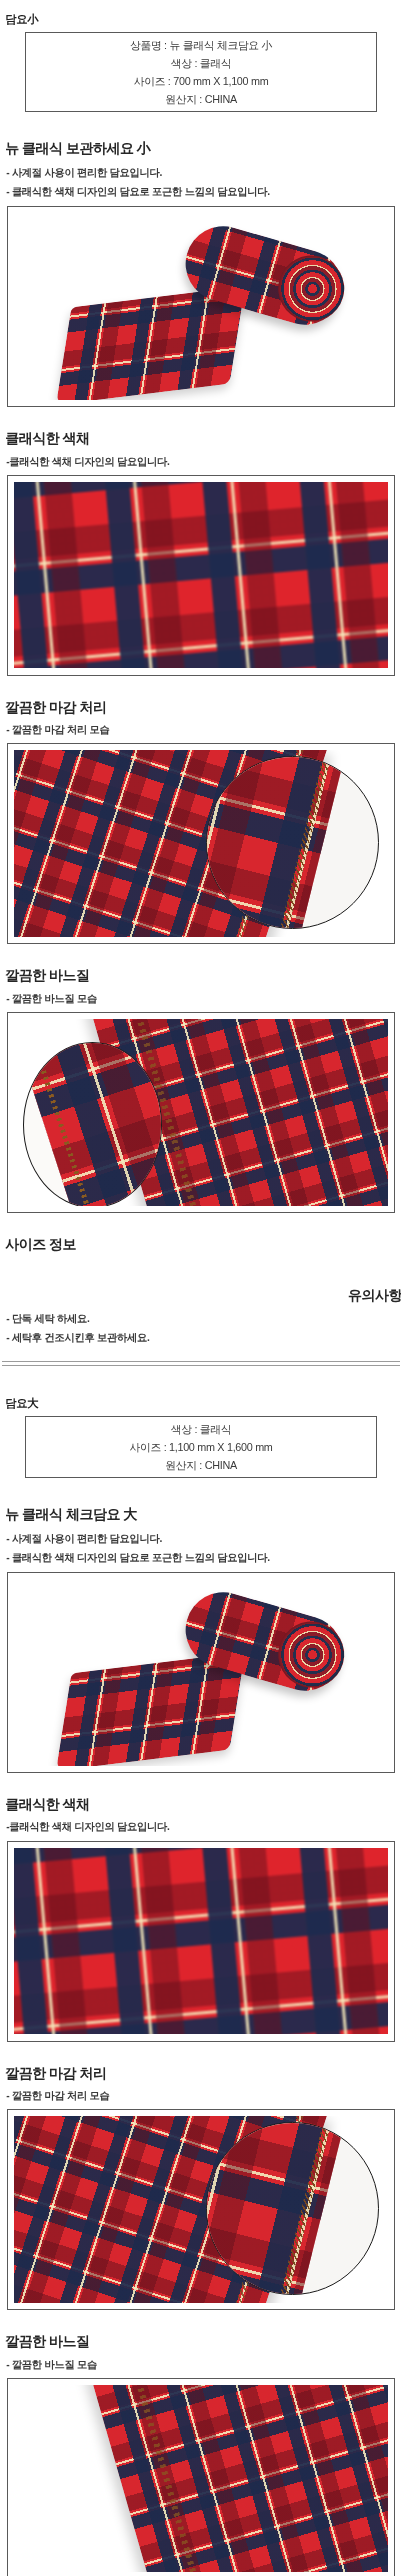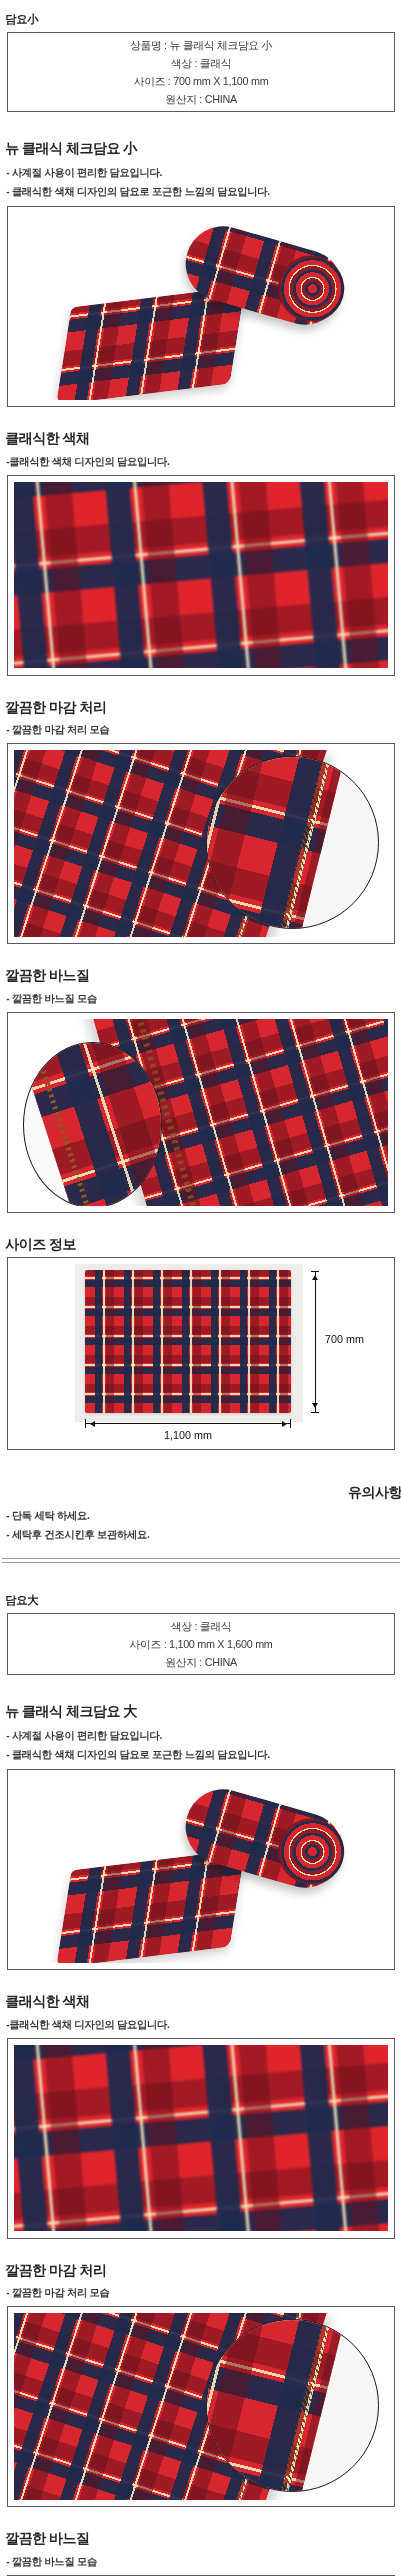--- a/index.html
+++ b/index.html
@@ -9,21 +9,21 @@
     background:#ffffff; overflow:hidden;
     font-family:"Liberation Sans", sans-serif; color:#2e2e2e;
   }
   
   .tag {
     font-size:11.3px; line-height:14.4px; font-weight:bold; color:#222;
     margin:12.4px 0 0 5.2px; letter-spacing:-0.3px;
   }
   .tag.sec2 { margin-top:30px; }
   .info-box {
-    width:388px; margin:5.2px auto 0; border:1px solid #595959;
+    width:352px; margin:5.2px auto 0; border:1px solid #595959;
     padding:3.1px 0; text-align:center; background:#fff;
   }
   .info-box p { font-size:10.8px; line-height:18px; color:#3a3a3a; letter-spacing:-0.3px; }
   .h-title {
     font-size:14px; line-height:17.5px; font-weight:bold; color:#262626;
     margin:23px 0 0 5.2px; letter-spacing:-0.5px;
   }
   .h-title.first { margin-top:28px; }
   .bullets { margin-top:5.2px; }
   .bullets.tight { margin-top:4px; }
@@ -150,21 +150,21 @@
   <section>
     <h2 class="tag">담요小</h2>
 
     <div class="info-box">
       <p>상품명 : 뉴 클래식 체크담요 小</p>
       <p>색상 : 클래식</p>
       <p>사이즈 : 700 mm X 1,100 mm</p>
       <p>원산지 : CHINA</p>
     </div>
 
-    <h3 class="h-title first">뉴 클래식 체크담요 小</h3>
+    <h3 class="h-title first">뉴 클래식 보관하세요 小</h3>
     <div class="bullets">
       <p class="bullet">- 사계절 사용이 편리한 담요입니다.</p>
       <p class="bullet">- 클래식한 색채 디자인의 담요로 포근한 느낌의 담요입니다.</p>
     </div>
 
     <div class="photo-box">
       <div class="photo-inset">
         <div class="fold plaid-m"></div>
         <div class="roll plaid-m">
           <div class="roll-end"></div>
@@ -206,28 +206,20 @@
         <div class="stitch-fabric plaid-m"></div>
         <div class="stitch-seam"></div>
         <div class="inset-oval">
           <div class="fab plaid-l"></div>
           <div class="stitch"></div>
         </div>
       </div>
     </div>
 
     <h3 class="h-title">사이즈 정보</h3>
-    <div class="photo-box tight size-box">
-      <div class="carpet"></div>
-      <div class="size-photo plaid-s"></div>
-      <div class="dim-v"></div>
-      <span class="dim-v-label">700 mm</span>
-      <div class="dim-h"></div>
-      <span class="dim-h-label">1,100 mm</span>
-    </div>
 
     <h3 class="h-title" style="margin-top:34px;text-align:right;">유의사항</h3>
     <div class="bullets tight">
       <p class="bullet">- 단독 세탁 하세요.</p>
       <p class="bullet">- 세탁후 건조시킨후 보관하세요.</p>
     </div>
   </section>
 
   <div class="divider">
     <div class="line"></div>

